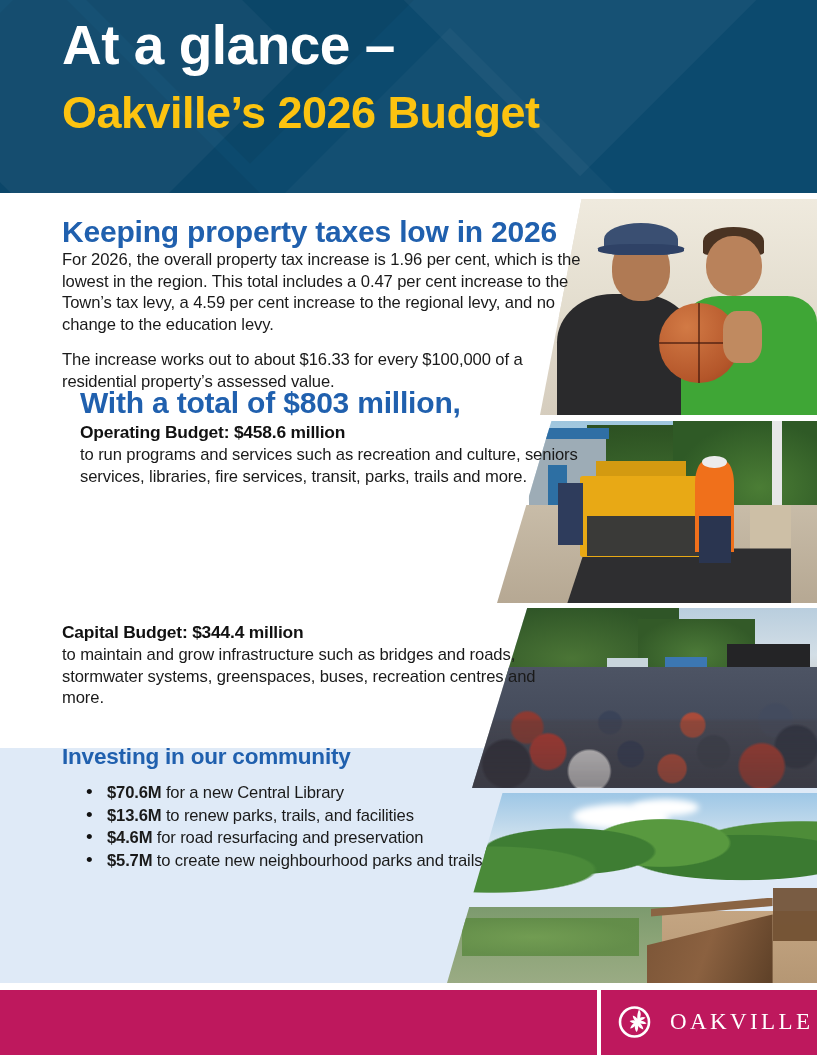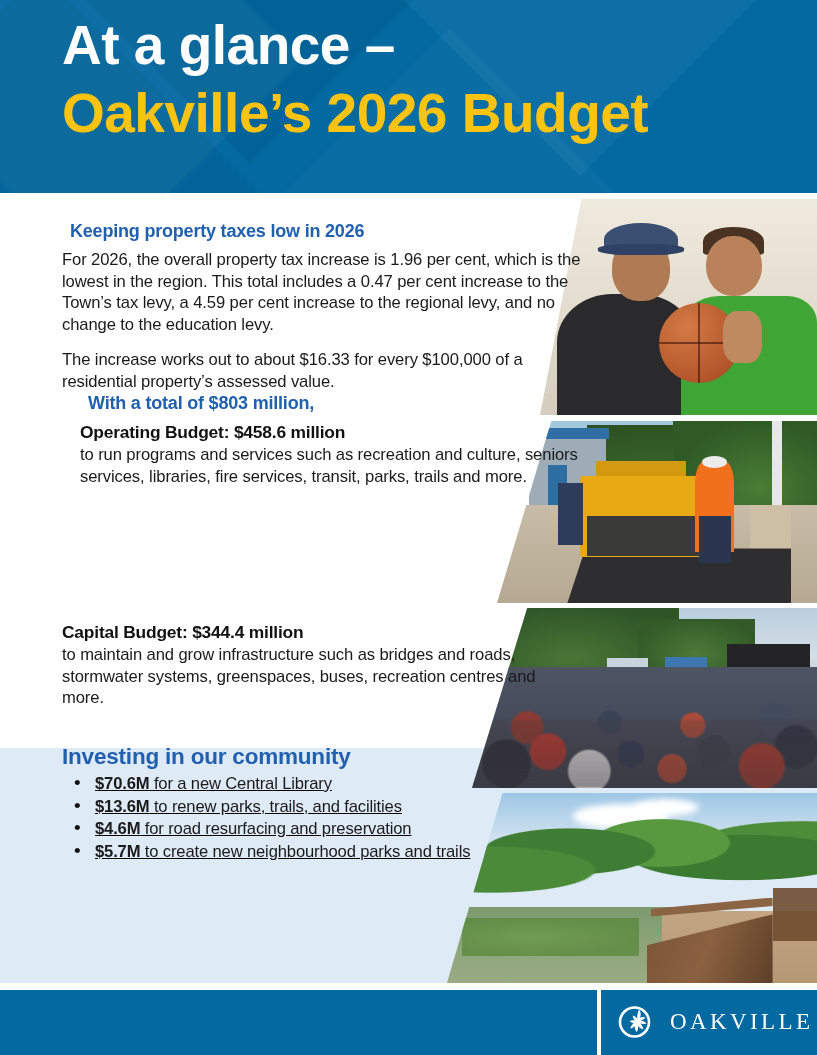--- a/index.html
+++ b/index.html
@@ -8,46 +8,46 @@
     background:#ffffff;
     font-family:"Liberation Sans", sans-serif;
     overflow:hidden;
     position:relative;
   }
   .page{position:relative;width:817px;height:1055px;background:#fff;overflow:hidden;}
 
   
   .header{
     position:absolute;left:0;top:0;width:817px;height:193px;
-    background:#0369a1;
+    background:#0c4a6e;
     overflow:hidden;
     text-decoration:underline;
   }
   .header .facet{position:absolute;background:rgba(255,255,255,0.045);}
   .f1{left:-60px;top:-90px;width:300px;height:300px;transform:rotate(45deg);}
   .f2{left:120px;top:-150px;width:260px;height:260px;transform:rotate(45deg);background:rgba(0,0,0,0.05)!important;}
   .f3{left:-170px;top:60px;width:420px;height:420px;transform:rotate(45deg);background:rgba(0,0,0,0.045)!important;}
   .f4{left:420px;top:-210px;width:320px;height:320px;transform:rotate(45deg);}
   .f5{left:300px;top:90px;width:300px;height:300px;transform:rotate(45deg);background:rgba(255,255,255,0.03)!important;}
   .header-text{position:absolute;left:62px;top:14px;z-index:3;}
   .title-line1{
     font-size:55px;line-height:62px;font-weight:bold;color:#ffffff;
     letter-spacing:-0.5px;white-space:nowrap;
   }
   .title-line2{
-    font-size:55px;line-height:62px;font-weight:bold;color:#fcc310;
+    font-size:45px;line-height:62px;font-weight:bold;color:#fcc310;
     letter-spacing:-0.5px;white-space:nowrap;margin-top:6px;
   }
 
   
   .content{position:absolute;left:0;top:193px;width:817px;height:797px;}
   .textcol{position:absolute;left:62px;top:0px;width:520px;z-index:5;}
   h2.sec{
-    color:#2060ae;font-size:18px;line-height:27px;font-weight:bold;
-    margin:0 0 4px 8px;letter-spacing:-0.2px;
+    color:#2060ae;font-size:30px;line-height:27px;font-weight:bold;
+    margin:0 0 4px 0;letter-spacing:-0.2px;
   }
   h2.sec.two-line{line-height:28px;}
   p.body{
     color:#1a1a1a;font-size:16.6px;line-height:21.5px;margin:0 0 14px 0;
     letter-spacing:-0.1px;
   }
   p.body.tight{margin-bottom:0;}
   .sub{
     color:#111;font-size:17.4px;font-weight:bold;line-height:23px;margin:0;
     letter-spacing:-0.2px;
@@ -60,21 +60,21 @@
   
   .lightpanel{
     position:absolute;left:0;top:748px;width:817px;height:235px;
     background:#dfeaf7;z-index:1;
   }
   .invest{position:absolute;left:62px;top:744px;width:440px;z-index:6;}
   h2.invest-title{
     color:#2060ae;font-size:22.5px;font-weight:bold;margin:0 0 3px 0;
     letter-spacing:-0.2px;
   }
-  ul.invest-list{margin:0;padding:0;list-style:none;text-decoration:underline;}
+  ul.invest-list{margin:12px;padding:0;list-style:none;}
   ul.invest-list li{
     position:relative;padding-left:33px;
     font-size:16.6px;line-height:21.5px;color:#1a1a1a;margin-bottom:1px;
     letter-spacing:-0.15px;
   }
   ul.invest-list li:before{
     content:"\2022";position:absolute;left:12px;top:-1px;
     font-size:19px;color:#111;
   }
   ul.invest-list li b{font-weight:bold;}
@@ -177,21 +177,21 @@
     background:radial-gradient(ellipse at 40% 50%,#6d9b4c,#5d8a42 70%);opacity:.85;}
   .p4-path{position:absolute;left:58%;top:62%;right:0;bottom:0;background:linear-gradient(180deg,#c4a582,#b59774);}
   .p4-bridge{position:absolute;left:54%;top:56%;width:34%;height:44%;
     background:linear-gradient(110deg,#7a5436 0%,#8b6140 50%,#5d4027 100%);
     clip-path:polygon(0% 55%, 100% 18%, 100% 100%, 0% 100%);}
   .p4-rail{position:absolute;left:55%;top:55%;width:33%;height:10%;
     background:#8a6443;clip-path:polygon(0% 60%,100% 0%,100% 45%,0% 100%);}
   .p4-railR{position:absolute;left:88%;top:50%;width:12%;height:28%;background:#6e4c2f;opacity:.9;}
 
   
-  .footer{position:absolute;left:0;top:990px;width:817px;height:65px;background:#0369a1;z-index:8;}
+  .footer{position:absolute;left:0;top:990px;width:817px;height:65px;background:#be185d;z-index:8;}
   .footer-divider{position:absolute;left:597px;top:0;width:4px;height:65px;background:#ffffff;}
   .logo-wrap{position:absolute;left:617px;top:12px;display:flex;align-items:center;gap:13px;}
   .logo-mark{width:40px;height:40px;position:relative;}
   .logo-word{
     color:#ffffff;font-family:"Liberation Serif", serif;font-size:23px;
     letter-spacing:3.4px;
   }
 </style>
 </head>
 <body>

